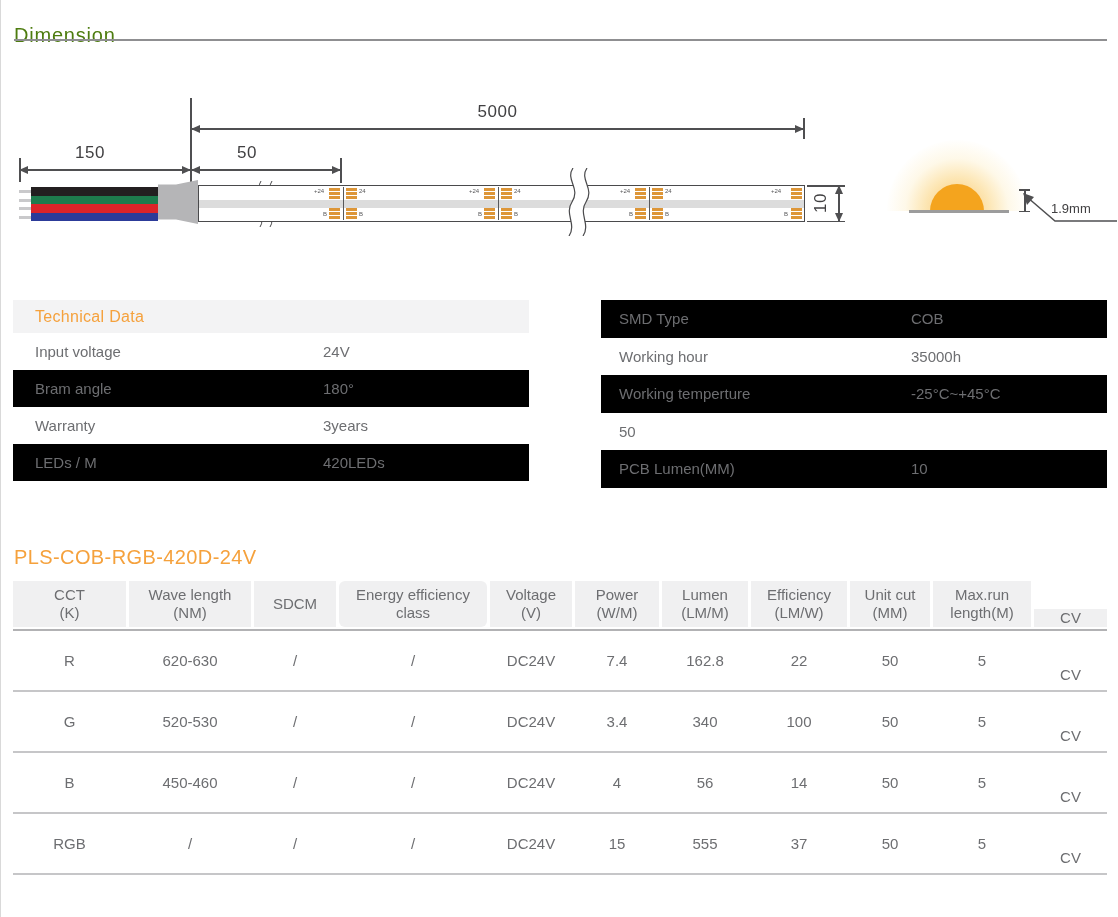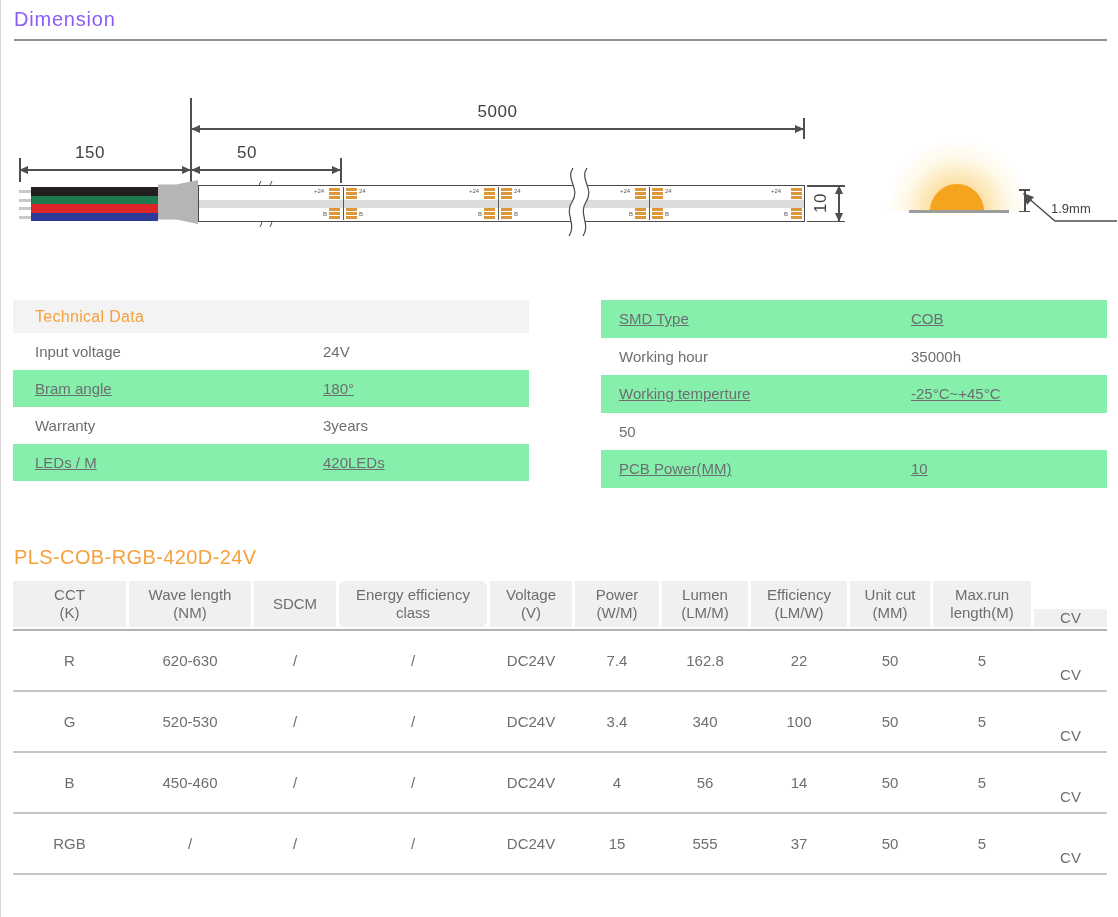--- a/index.html
+++ b/index.html
@@ -1,21 +1,21 @@
 <!DOCTYPE html>
 <html><head>
 <meta charset="utf-8">
 <style>
   * { margin:0; padding:0; box-sizing:border-box; }
   html,body { background:#ffffff; }
   body { width:1118px; height:917px; font-family:"Liberation Sans", sans-serif; color:#6D6E71; }
   .page { position:relative; width:1118px; height:917px; background:#fff; border-left:1px solid #D9D9D9; overflow:hidden; }
 
   
-  .page-title { position:absolute; left:13px; top:8px; font-size:20px; font-weight:400; letter-spacing:0.8px; color:#8b5cf6; }
+  .page-title { position:absolute; left:13px; top:24px; font-size:20px; font-weight:400; letter-spacing:0.8px; color:#4d7c0f; }
   .title-rule { position:absolute; left:13px; top:39px; width:1093px; height:2px; background:#8F8F91; }
   .model-title { position:absolute; left:13px; top:546px; font-size:20px; font-weight:400; letter-spacing:0.4px; color:#F5A13C; }
 
   
   .diagram { position:absolute; left:0; top:58px; width:1118px; height:240px; }
   .diagram .hline { position:absolute; height:1.5px; background:#4F4F51; }
   .diagram .vline { position:absolute; width:1.5px; background:#4F4F51; }
   .dimlabel { position:absolute; font-size:17px; color:#414042; text-align:center; letter-spacing:0.5px; }
   .arr { position:absolute; width:0; height:0; }
   .arr.left  { border-top:4px solid transparent; border-bottom:4px solid transparent; border-right:9px solid #4F4F51; }
@@ -50,21 +50,21 @@
   .side-table .trow { display:flex; align-items:center; }
   .side-table .trow .lbl { flex:0 0 auto; }
   .left-table  { left:12px;  top:300px; width:516px; }
   .right-table { left:600px; top:300px; width:506px; }
   .left-table .thead { height:33px; display:flex; align-items:center; padding-left:22px; background:#F3F3F4;
                        color:#F5A13C; font-size:16px; letter-spacing:0.3px; }
   .left-table .trow { height:37px; padding-left:22px; }
   .left-table .trow .lbl { width:288px; }
   .right-table .trow { height:37.5px; padding-left:18px; }
   .right-table .trow .lbl { width:292px; }
-  .stripe { background:#86efac;text-decoration:underline; }
+  .stripe { background:#000000; }
 
   
   .spec-table { position:absolute; left:12px; top:581px; width:1094px; font-size:15px; }
   .spec-head { display:flex; column-gap:3px; height:46px; }
   .hcell { background:#F0F0F1; display:flex; flex-direction:column; justify-content:center; align-items:center;
            text-align:center; line-height:18px; color:#6D6E71; }
   .spec-body { margin-top:2px; border-top:2px solid #B2B2B4; }
   .spec-row { display:flex; column-gap:3px; height:61px; border-bottom:2px solid #C6C6C8; }
   .spec-row .cell { display:flex; align-items:center; justify-content:center; text-align:center; color:#6D6E71; }
   .c0{flex:0 0 113px;} .c1{flex:0 0 122px;} .c2{flex:0 0 82px;} .c3{flex:0 0 148px;border-radius:6px;} .c4{flex:0 0 82px;}
@@ -279,21 +279,21 @@
       <span class="val">35000h</span>
     </div>
     <div class="trow stripe">
       <span class="lbl">Working temperture</span>
       <span class="val">-25°C~+45°C</span>
     </div>
     <div class="trow">
       <span class="val">50</span>
     </div>
     <div class="trow stripe">
-      <span class="lbl">PCB Power(MM)</span>
+      <span class="lbl">PCB Lumen(MM)</span>
       <span class="val">10</span>
     </div>
   </div>
 
   <div class="model-title">PLS-COB-RGB-420D-24V</div>
 
   <div class="spec-table">
     <div class="spec-head">
       <div class="hcell c0">
           <span>CCT</span>

